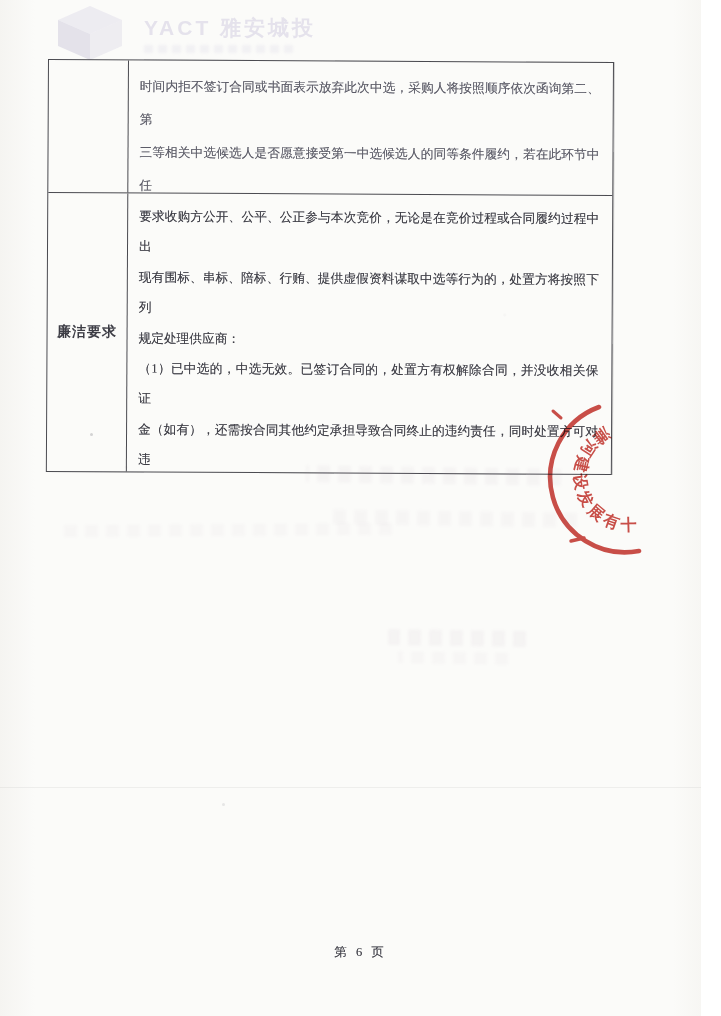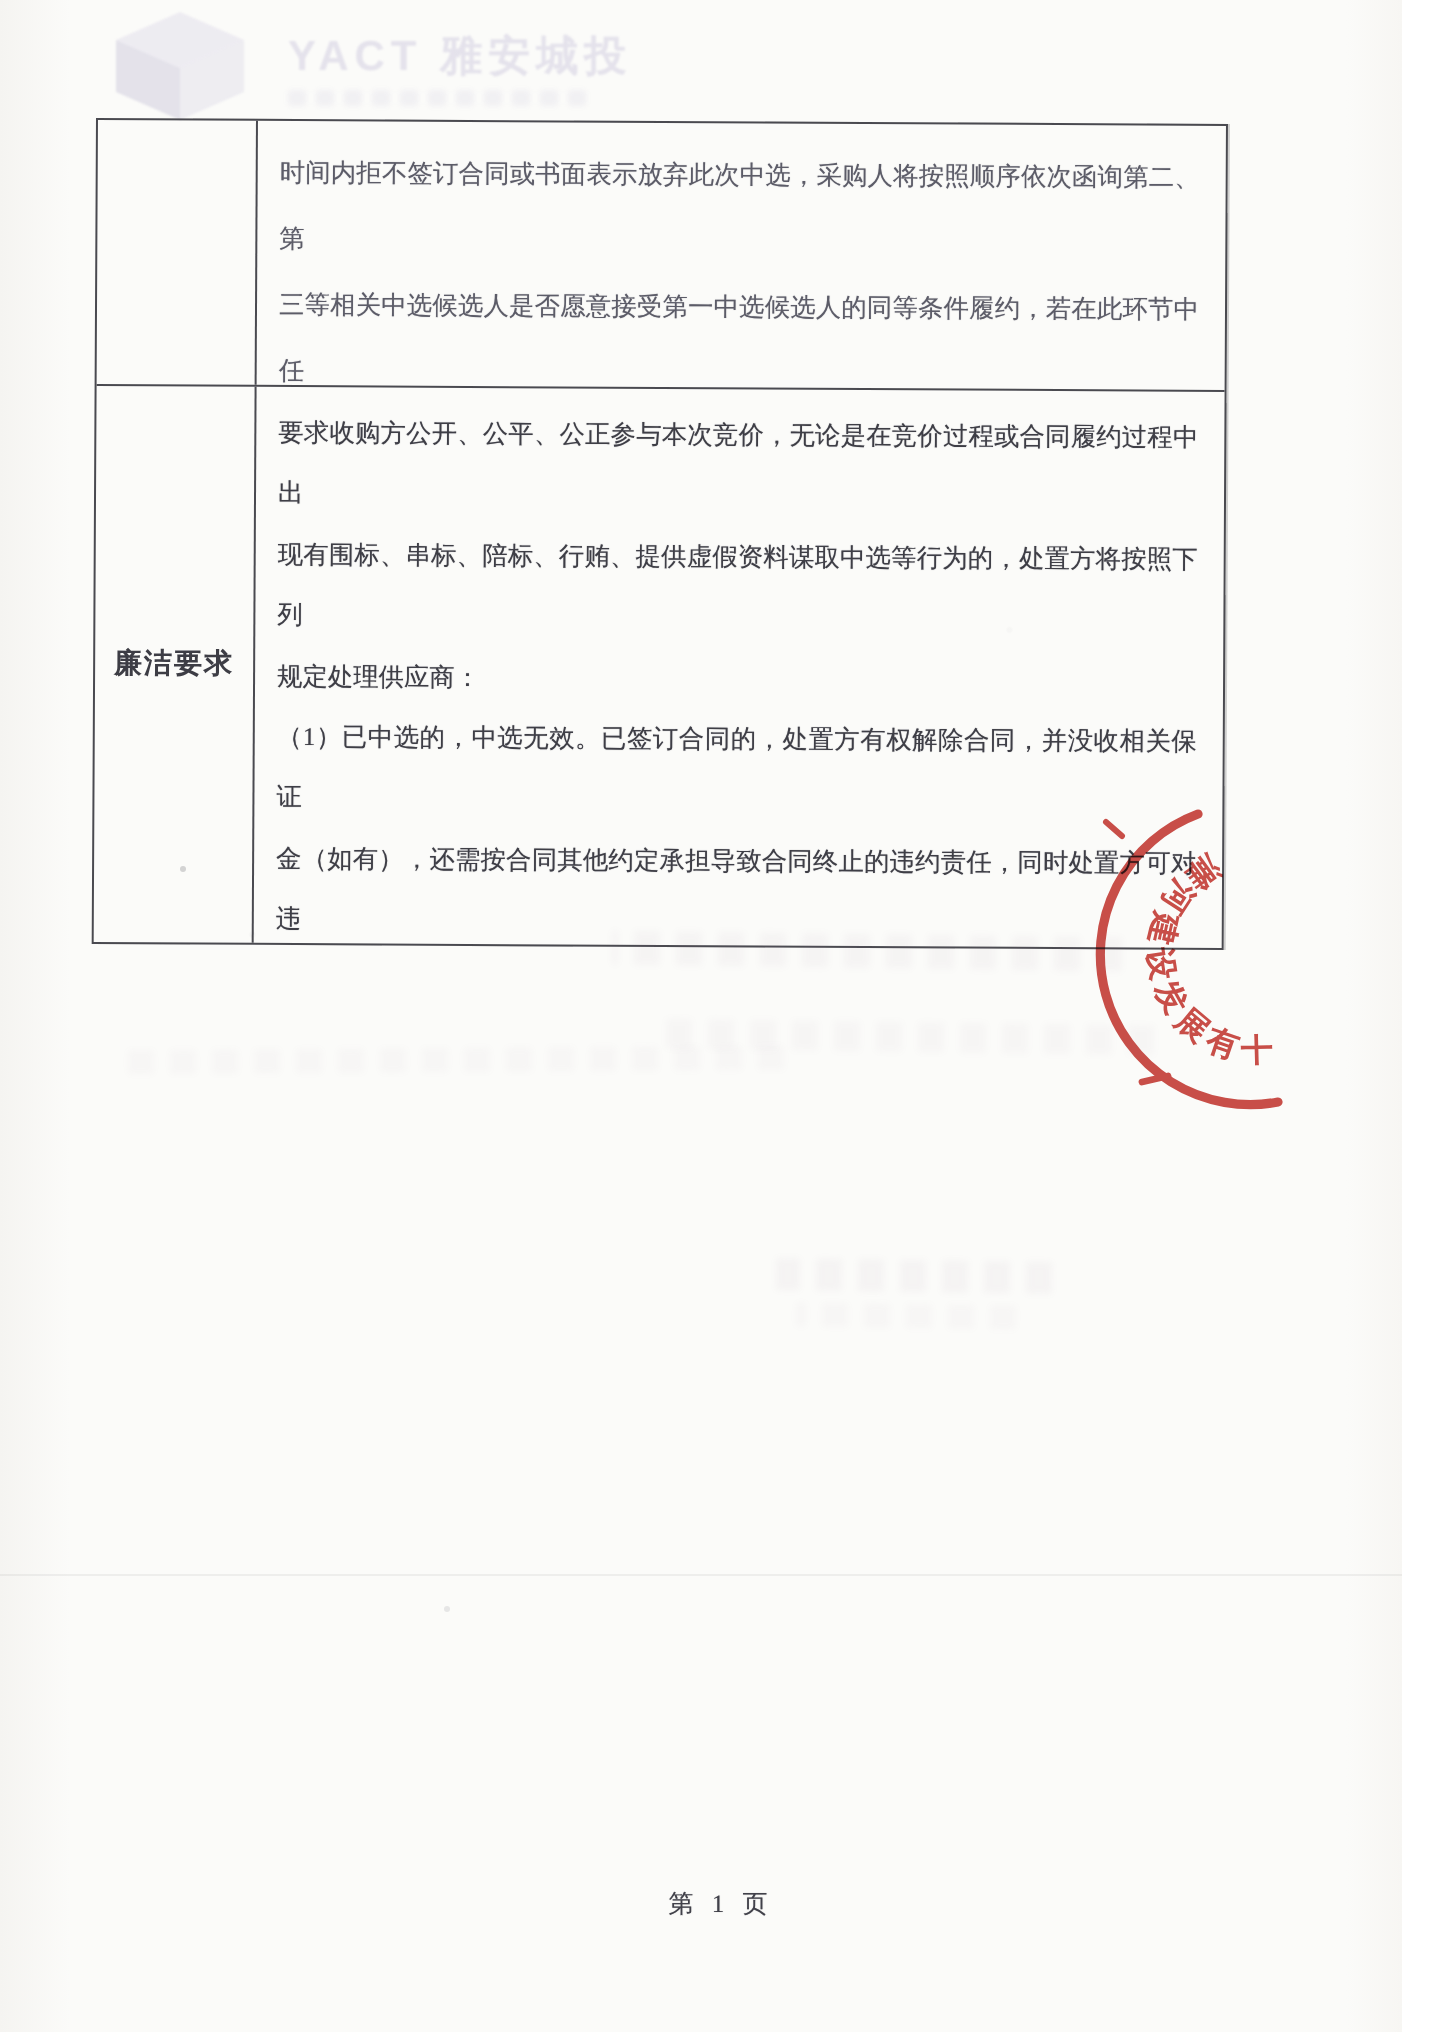--- a/index.html
+++ b/index.html
@@ -151,15 +151,15 @@
       <div class="ghost-bar"></div>
     </div>
   <div class="ghost ghost5">
       <div class="ghost-bar"></div>
     </div>
 
   <div class="crease"></div>
   <div class="speck" style="left:90px;top:433px;"></div>
   <div class="speck" style="left:222px;top:803px;opacity:.5;"></div>
 
-  <div class="footer">第 1 页</div>
+  <div class="footer">第 6 页</div>
 
 </div>
 
 </body></html>

